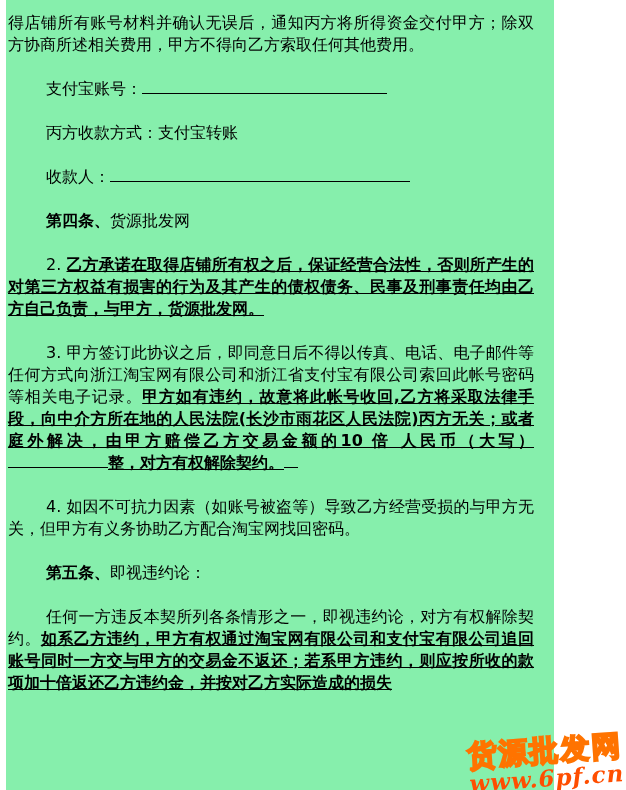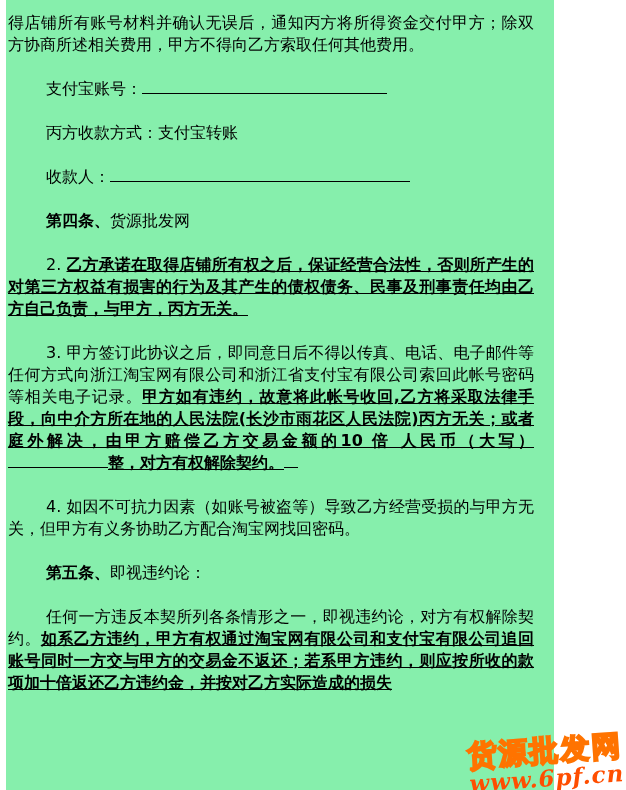--- a/index.html
+++ b/index.html
@@ -74,21 +74,21 @@
 </head>
 <body>
 
 <div class="doc">
   <div id="paragraphs">
       <p class="para first"><span class="">得店铺所有账号材料并确认无误后，通知丙方将所得资金交付甲方；除双方协商所述相关费用，甲方不得向乙方索取任何其他费用。</span></p>
       <p class="para indent"><span class="">支付宝账号：</span><span class="blank" style="width: 245px;">&nbsp;</span></p>
       <p class="para indent"><span class="">丙方收款方式：支付宝转账</span></p>
       <p class="para indent"><span class="">收款人：</span><span class="blank" style="width: 300px;">&nbsp;</span></p>
       <p class="para indent"><span class="b">第四条、</span><span class="">货源批发网</span></p>
-      <p class="para indent"><span class="">2. </span><span class="b u">乙方承诺在取得店铺所有权之后，保证经营合法性，否则所产生的对第三方权益有损害的行为及其产生的债权债务、民事及刑事责任均由乙方自己负责，与甲方，丙方无关。</span></p>
+      <p class="para indent"><span class="">2. </span><span class="b u">乙方承诺在取得店铺所有权之后，保证经营合法性，否则所产生的对第三方权益有损害的行为及其产生的债权债务、民事及刑事责任均由乙方自己负责，与甲方，货源批发网。</span></p>
       <p class="para indent"><span class="">3. 甲方签订此协议之后，即同意日后不得以传真、电话、电子邮件等任何方式向浙江淘宝网有限公司和浙江省支付宝有限公司索回此帐号密码等相关电子记录。</span><span class="b u">甲方如有违约，故意将此帐号收回,乙方将采取法律手段，向中介方所在地的人民法院(长沙市雨花区人民法院)丙方无关；或者庭外解决，由甲方赔偿乙方交易金额的10 倍 人民币（大写）</span><span class="blank b" style="width: 100px;">&nbsp;</span><span class="b u">整，对方有权解除契约。</span><span class="blank b" style="width: 14px;">&nbsp;</span></p>
       <p class="para indent"><span class="">4. 如因不可抗力因素（如账号被盗等）导致乙方经营受损的与甲方无关，但甲方有义务协助乙方配合淘宝网找回密码。</span></p>
       <p class="para indent"><span class="b">第五条、</span><span class="">即视违约论：</span></p>
       <p class="para indent"><span class="">任何一方违反本契所列各条情形之一，即视违约论，对方有权解除契约。</span><span class="b u">如系乙方违约，甲方有权通过淘宝网有限公司和支付宝有限公司追回账号同时一方交与甲方的交易金不返还；若系甲方违约，则应按所收的款项加十倍返还乙方违约金，并按对乙方实际造成的损失</span></p>
     </div>
 </div>
 
 <div class="watermark">
   <div class="wm-name">货源批发网</div>
   <div class="wm-url">www.6pf.cn</div>

